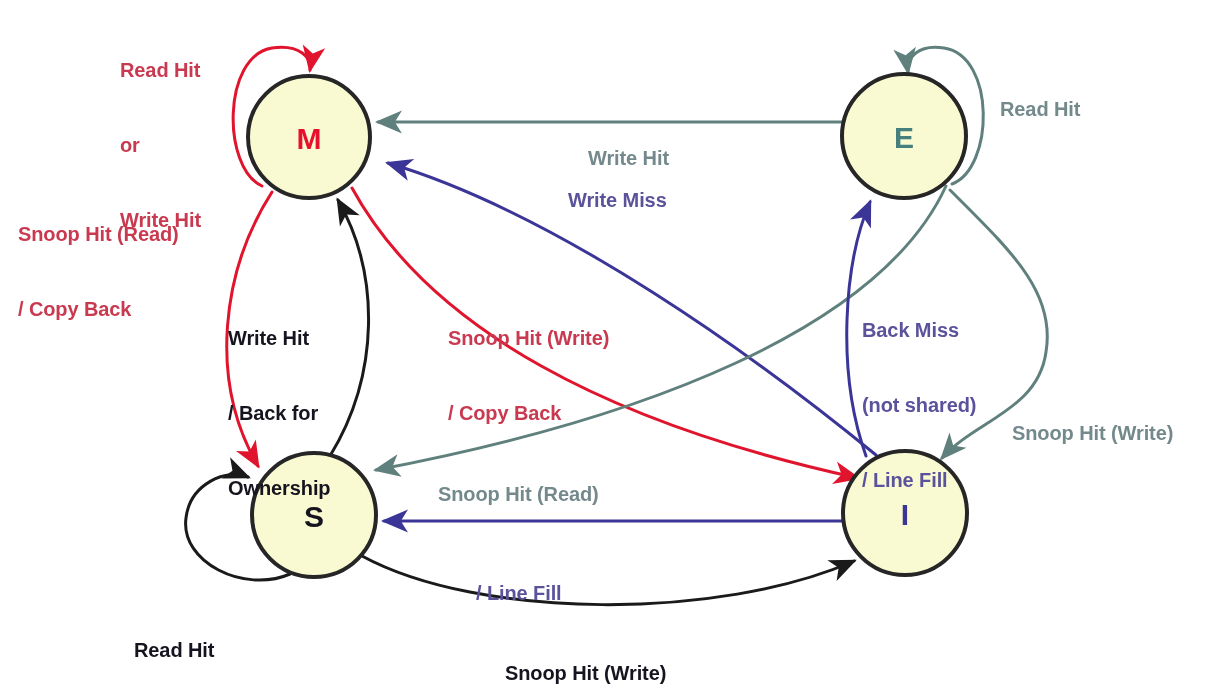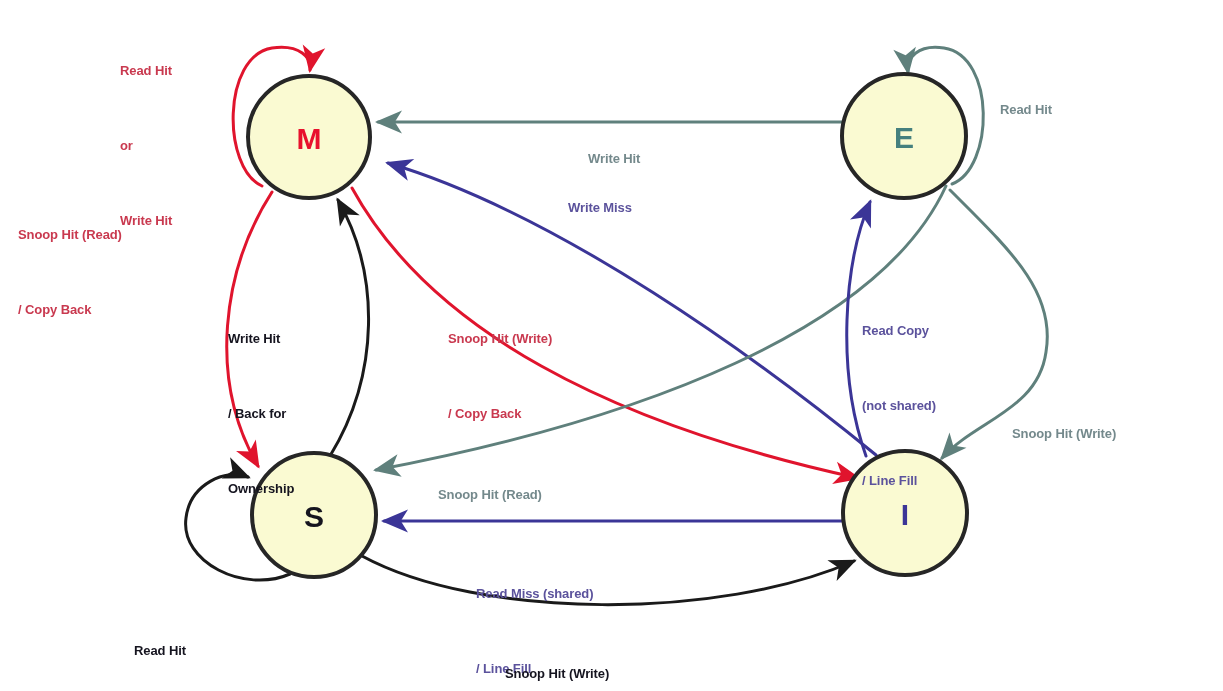--- a/index.html
+++ b/index.html
@@ -43,21 +43,21 @@
     stroke-linecap: round;
   }
   .edge-red   { stroke: #e0142d; }
   .edge-black { stroke: #1a1a1a; }
   .edge-teal  { stroke: #5f807c; }
   .edge-blue  { stroke: #3b3597; }
 
   .lbl {
     position: absolute;
     font-family: "Liberation Sans", sans-serif;
-    font-size: 13px;
+    font-size: 20px;
     font-weight: bold;
     line-height: 25px;
     white-space: pre;
     letter-spacing: -0.1px;
   }
   .lbl-red   { color: #c9394f; }
   .lbl-black { color: #15141f; }
   .lbl-teal  { color: #74898c; }
   .lbl-blue  { color: #5b529c; }
 </style>
@@ -152,40 +152,39 @@
   </div>
 
   <div class="lbl lbl-teal" style="left:1000px; top:47px;">
     <div>Read Hit</div>
   </div>
 
   <div class="lbl lbl-teal" style="left:588px; top:96px;">
     <div>Write Hit</div>
   </div>
 
-  <div class="lbl lbl-blue" style="left:568px; top:145px;text-align:center;">
+  <div class="lbl lbl-blue" style="left:568px; top:138px;text-align:center;">
     <div>Write Miss</div>
   </div>
 
   <div class="lbl lbl-blue" style="left:862px; top:268px;">
-    <div>Read Copy</div>
+    <div>Back Miss</div>
     <div>(not shared)</div>
     <div>/ Line Fill</div>
   </div>
 
   <div class="lbl lbl-teal" style="left:1012px; top:371px;">
     <div>Snoop Hit (Write)</div>
   </div>
 
   <div class="lbl lbl-teal" style="left:438px; top:432px;">
     <div>Snoop Hit (Read)</div>
   </div>
 
   <div class="lbl lbl-blue" style="left:476px; top:531px;">
-    <div>Read Miss (shared)</div>
     <div>/ Line Fill</div>
   </div>
 
   <div class="lbl lbl-black" style="left:505px; top:611px;">
     <div>Snoop Hit (Write)</div>
   </div>
 
   <div class="lbl lbl-black" style="left:134px; top:588px;">
     <div>Read Hit</div>
     

